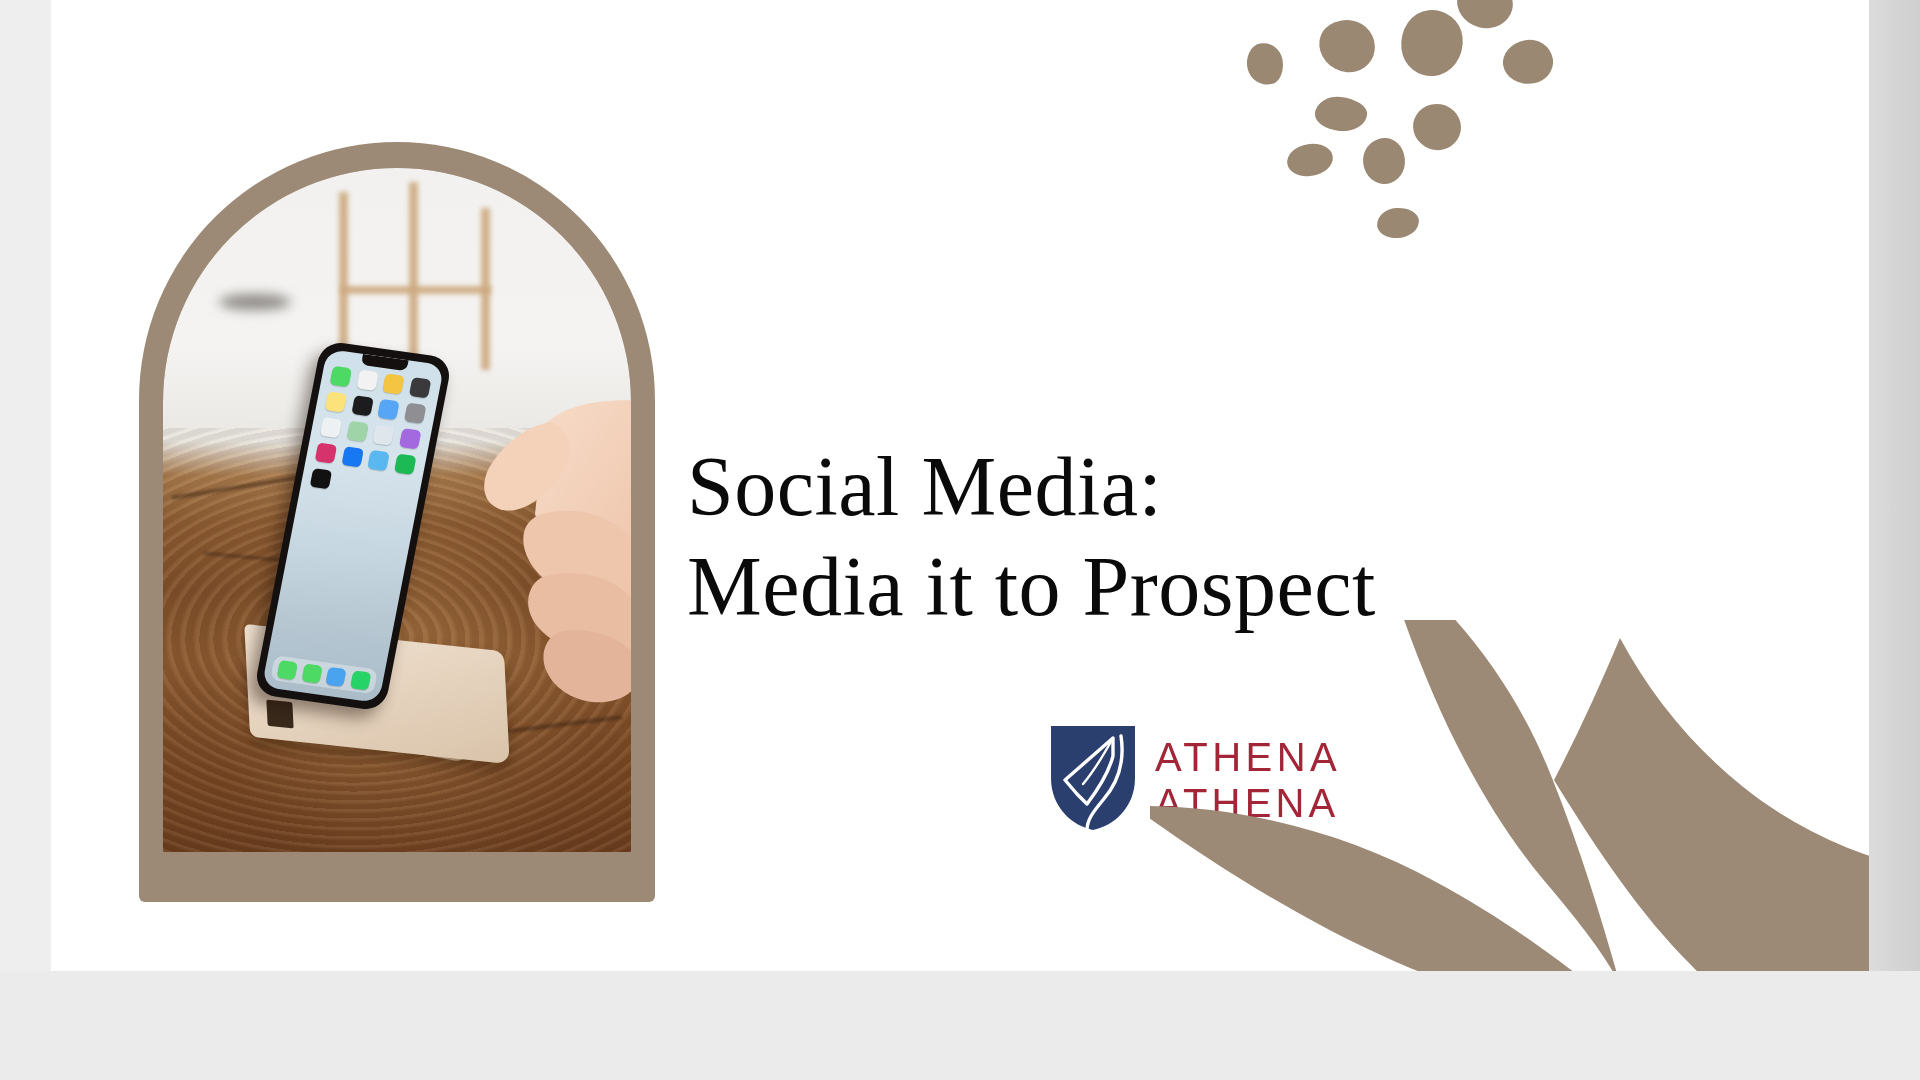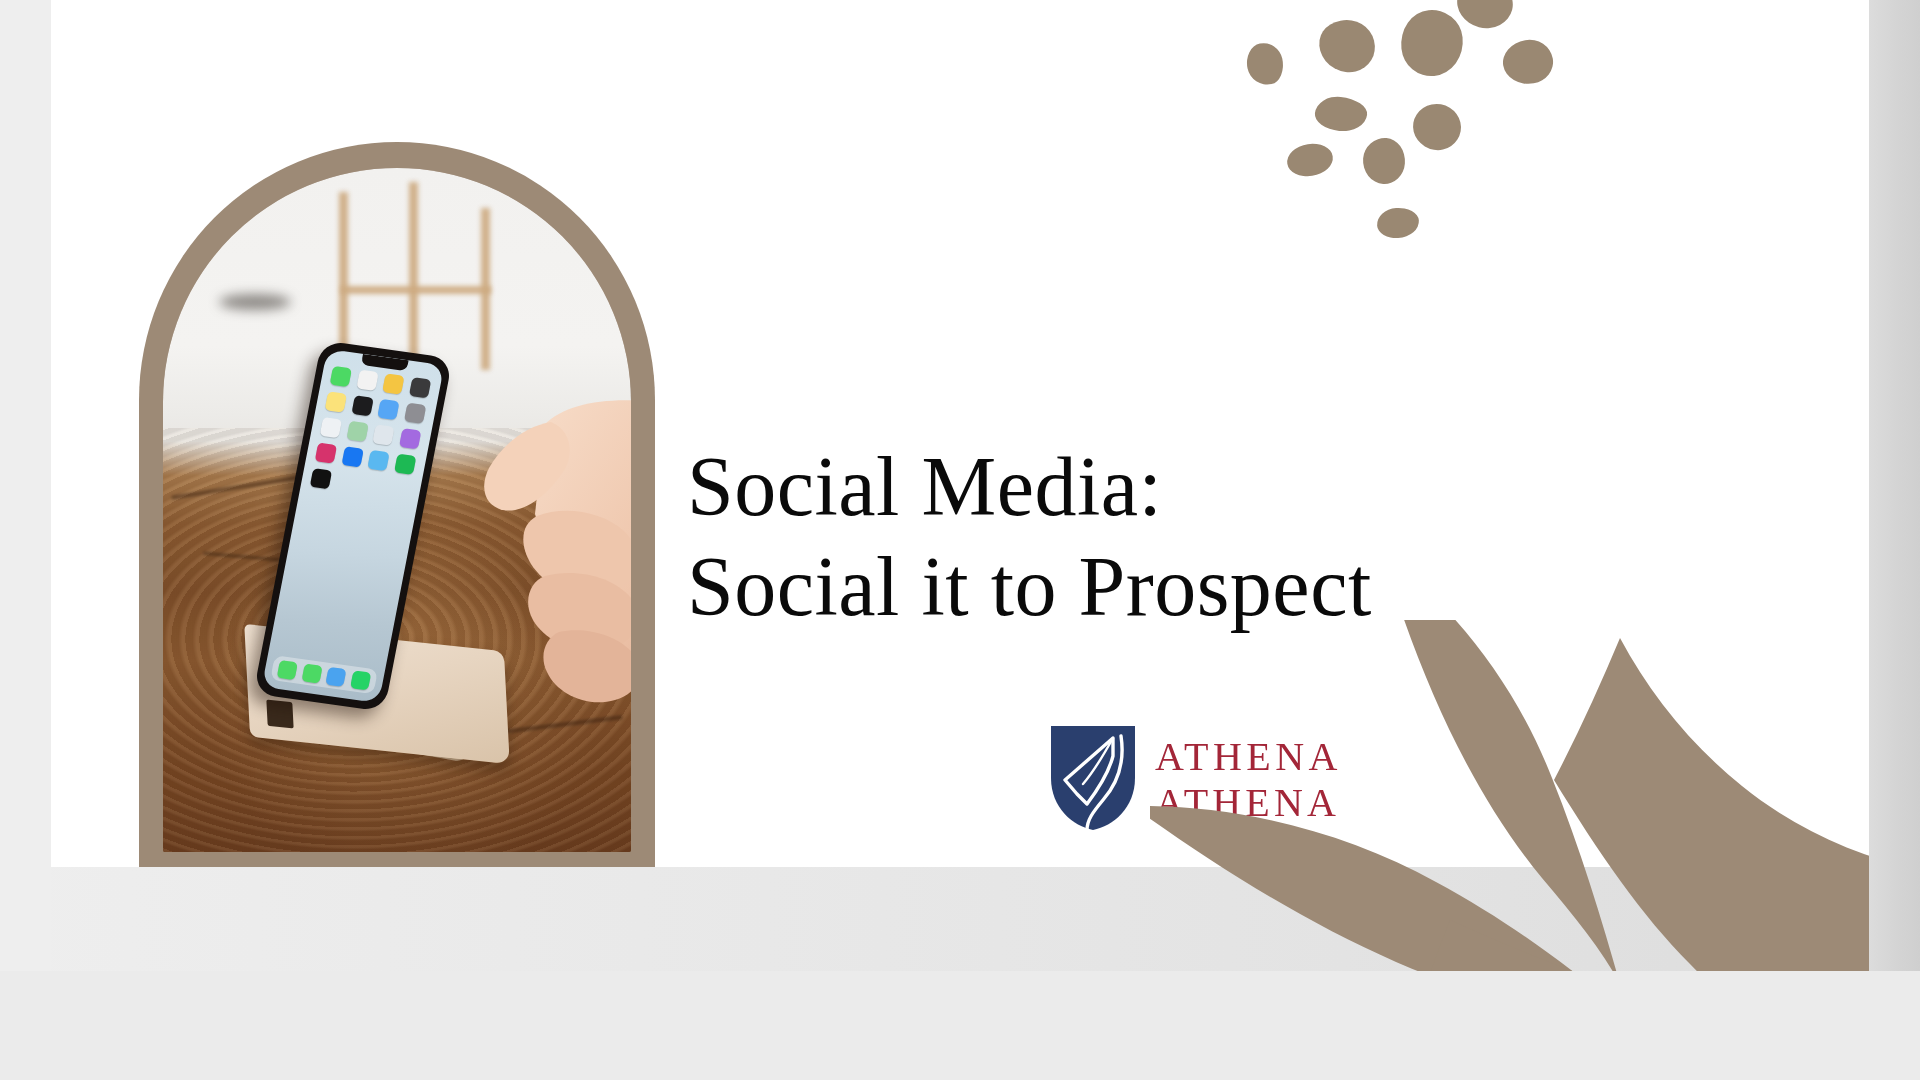--- a/index.html
+++ b/index.html
@@ -27,21 +27,21 @@
     background:
       linear-gradient(90deg, #eeeeee 0%, #e8e8e8 40%, #e3e3e3 70%, #dcdcdc 100%);
   }
 
   
   .slide {
     position: absolute;
     left: 51px;
     top: 0px;
     width: 1818px;
-    height: 867px;
+    height: 971px;
     background: #ffffff;
     overflow: hidden;
   }
 
   
   .blob-layer {
     position: absolute;
     left: 0; top: 0;
     width: 1818px; height: 400px;
     pointer-events: none;
@@ -260,21 +260,21 @@
     align-items: center;
     gap: 16px;
   }
   .logo-shield { flex: 0 0 auto; }
   .logo-wordmark {
     display: flex;
     flex-direction: column;
     line-height: 1.0;
   }
   .logo-word {
-    font-family: Liberation Serif, serif;
+    font-family: Liberation Sans, sans-serif;
     font-size: 40px;
     letter-spacing: 4.5px;
     color: #a32638;
     font-weight: 400;
   }
   .logo-word.second { margin-top: 6px; letter-spacing: 4.2px; }
 
   
   .seam-right {
     position: absolute;
@@ -395,21 +395,21 @@
                      C 158 294, 122 280, 108 256 C 98 238, 104 218, 120 212 Z" fill="#e9bda2"></path>
             <path d="M134 268 C 162 262, 196 272, 210 292 C 222 310, 212 330, 190 336
                      C 162 344, 132 330, 122 308 C 114 292, 120 274, 134 268 Z" fill="#e3b499"></path>
           </svg>
         </div>
       </div>
     </div>
 
     <div class="title-block">
       <div class="title-line">Social Media:</div>
-      <div class="title-line">Social it to Prospect</div>
+      <div class="title-line">Media it to Prospect</div>
     </div>
 
     <div class="logo-lockup">
       <div class="logo-shield">
         <svg width="92" height="112" viewBox="0 0 92 112" aria-hidden="true">
           <path d="M4 4 H88 V56 C88 86, 66 104, 46 108 C26 104, 4 86, 4 56 Z" fill="#2a3f6e"></path>
           <path d="M66 16 C 50 30, 34 44, 18 58 L 30 72 L 40 82
                    C 52 66, 62 50, 66 34 Z" fill="none" stroke="#ffffff" stroke-width="3.4" stroke-linejoin="round"></path>
           <path d="M74 14 C 78 40, 70 62, 56 78 C 46 90, 40 98, 40 108" fill="none" stroke="#ffffff" stroke-width="3.4" stroke-linecap="round"></path>
           <path d="M66 16 C 56 34, 48 48, 36 62" fill="none" stroke="#ffffff" stroke-width="2.4" stroke-linecap="round"></path>

